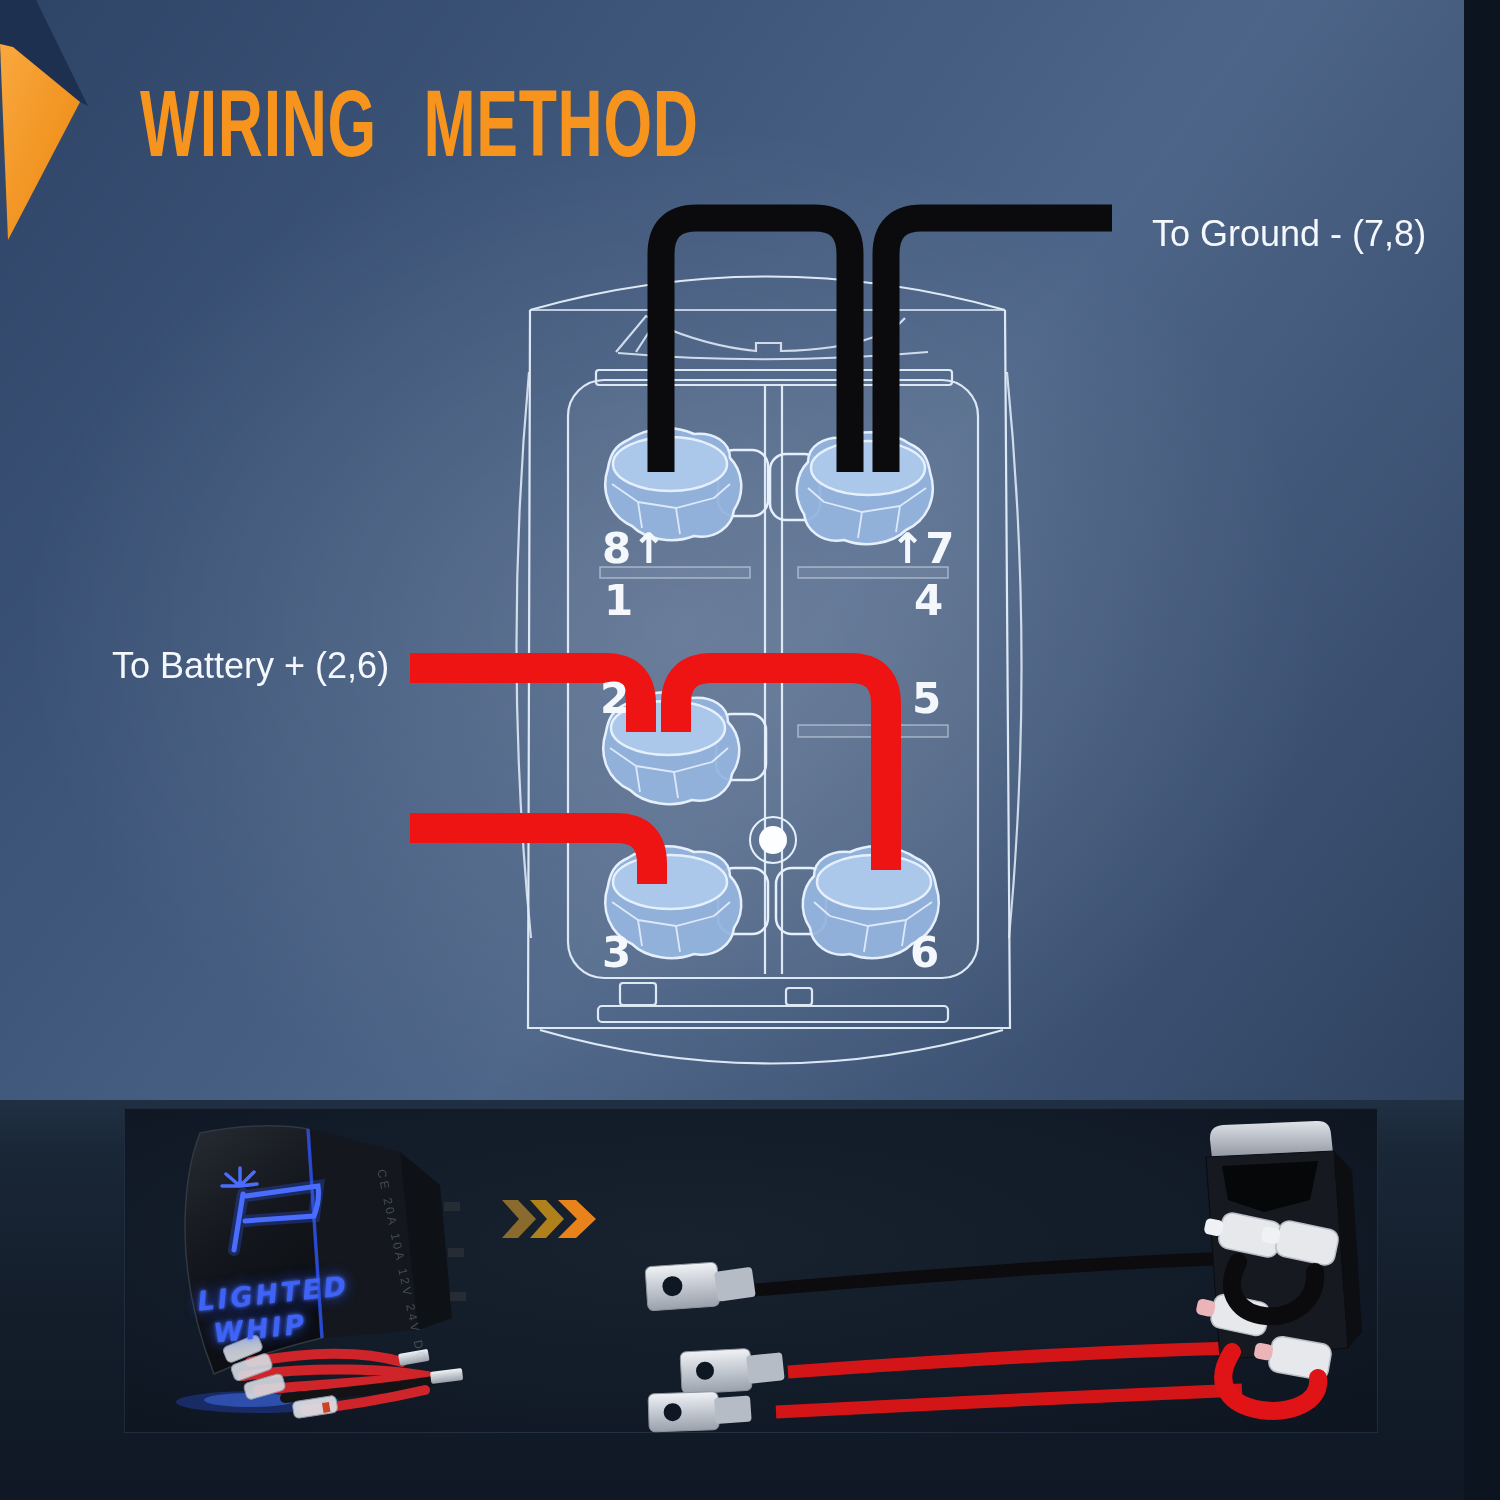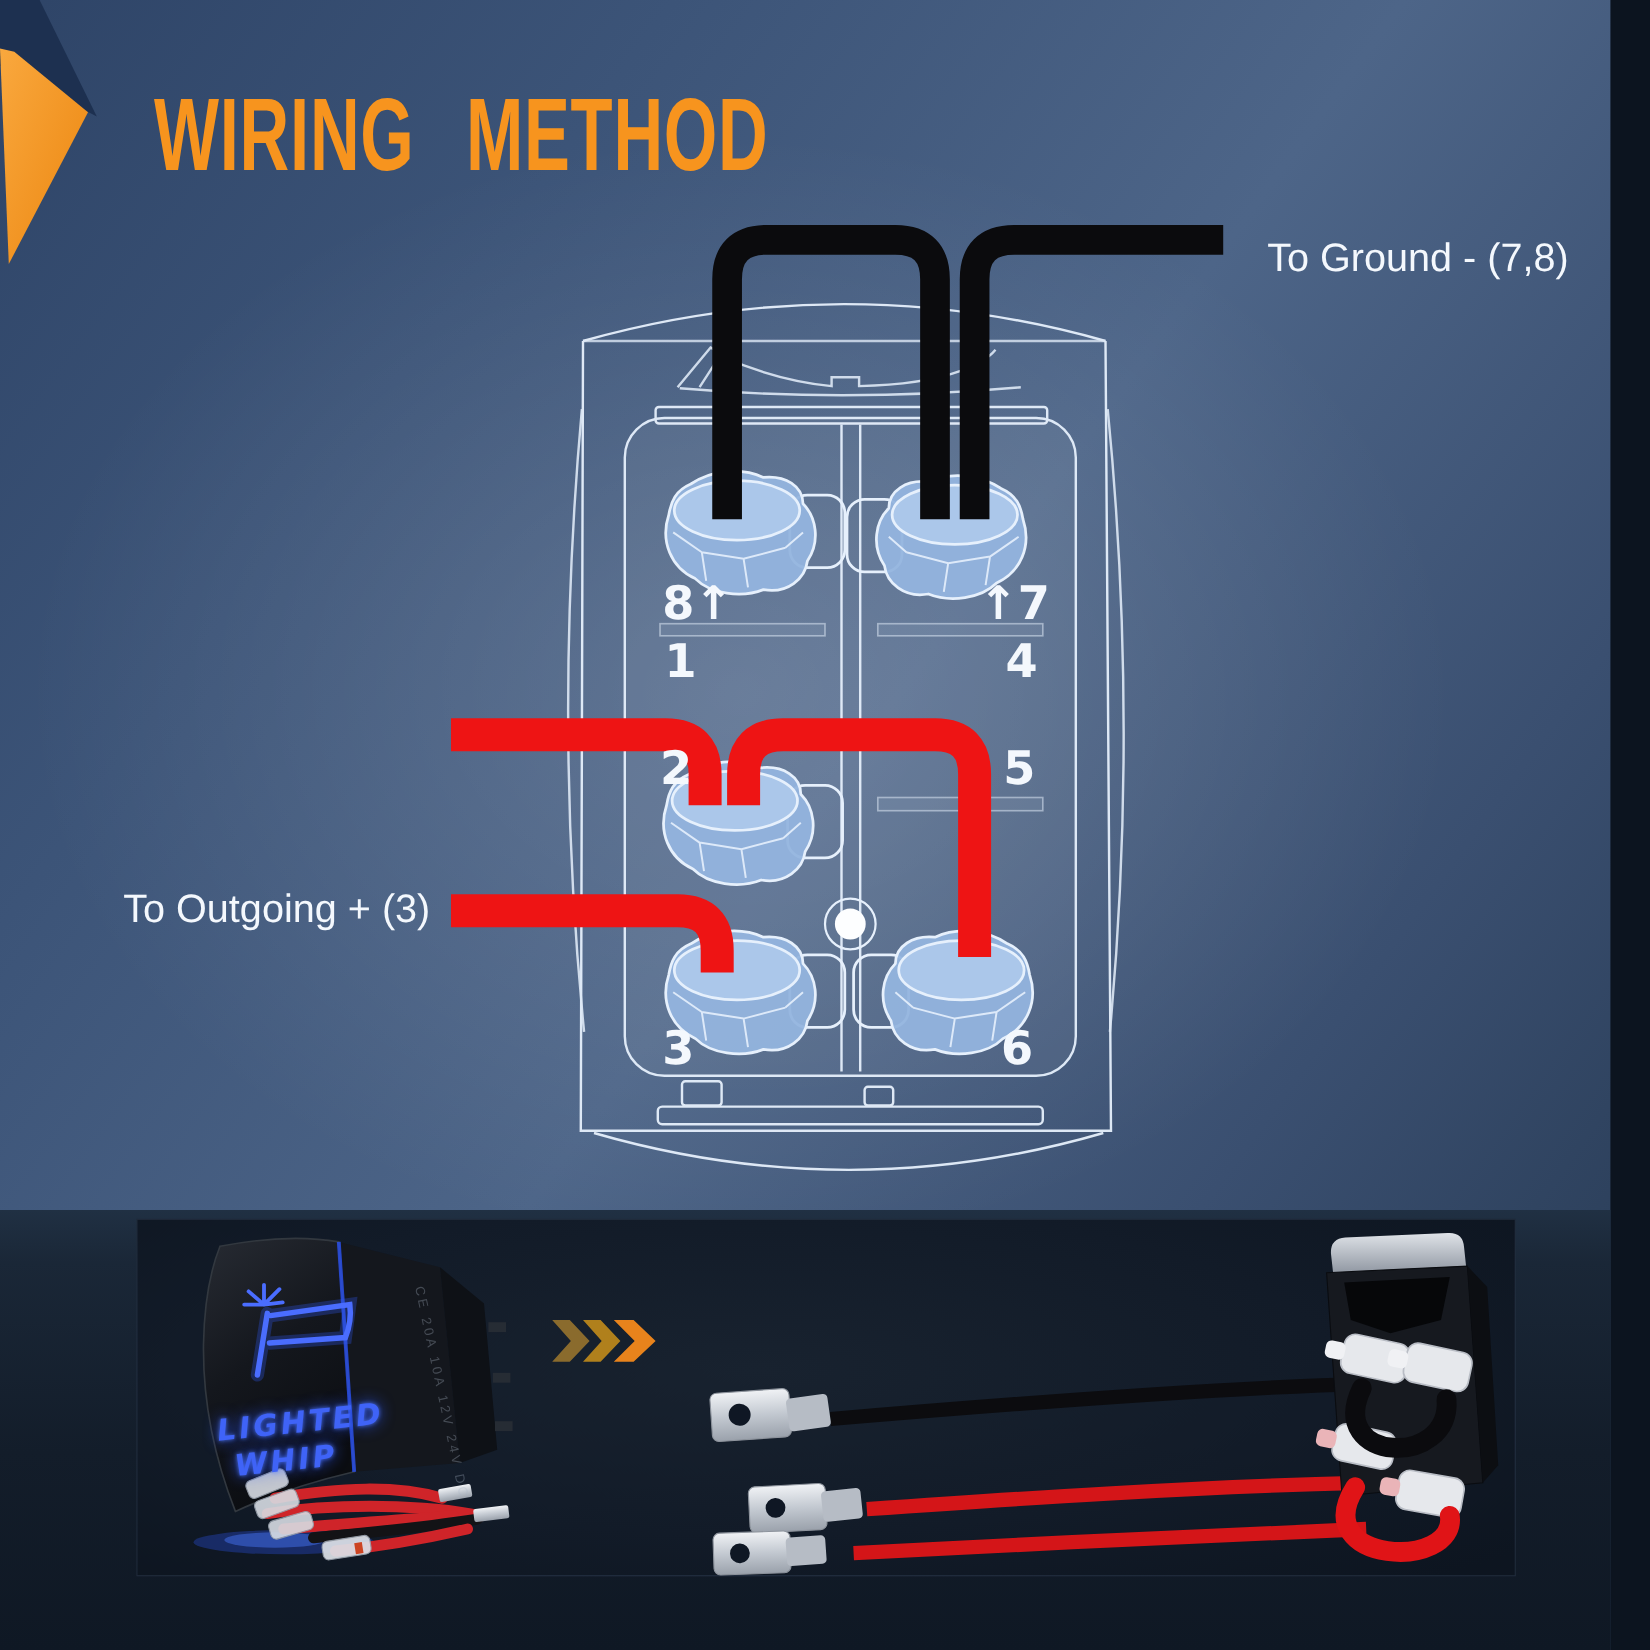--- a/index.html
+++ b/index.html
@@ -127,21 +127,21 @@
       <path d="M410,828 L616,828 Q652,828 652,864 L652,884"></path>
     </g>
 
     <g>
       <circle cx="773" cy="840" r="23" fill="none" stroke="#e6f0fc" stroke-width="2"></circle>
       <circle cx="773" cy="840" r="14" fill="#fdfeff"></circle>
     </g>
   </svg>
 
   <div class="abs wire-label" style="left:1136px;top:214px;margin-left:16px;">To Ground - (7,8)</div>
-  <div class="abs wire-label" style="left:112px;top:806px;">To Outgoing + (3)</div>
+  <div class="abs wire-label" style="left:112px;top:646px;">To Battery + (2,6)</div>
 
   <span class="abs term-num" style="left:602px;top:528px;">8↑</span>
   <span class="abs term-num" style="left:890px;top:528px;">↑7</span>
   <span class="abs term-num" style="left:604px;top:580px;">1</span>
   <span class="abs term-num" style="left:914px;top:580px;">4</span>
   <span class="abs term-num" style="left:600px;top:678px;">2</span>
   <span class="abs term-num" style="left:912px;top:678px;">5</span>
   <span class="abs term-num" style="left:602px;top:932px;">3</span>
   <span class="abs term-num" style="left:910px;top:932px;">6</span>
 

